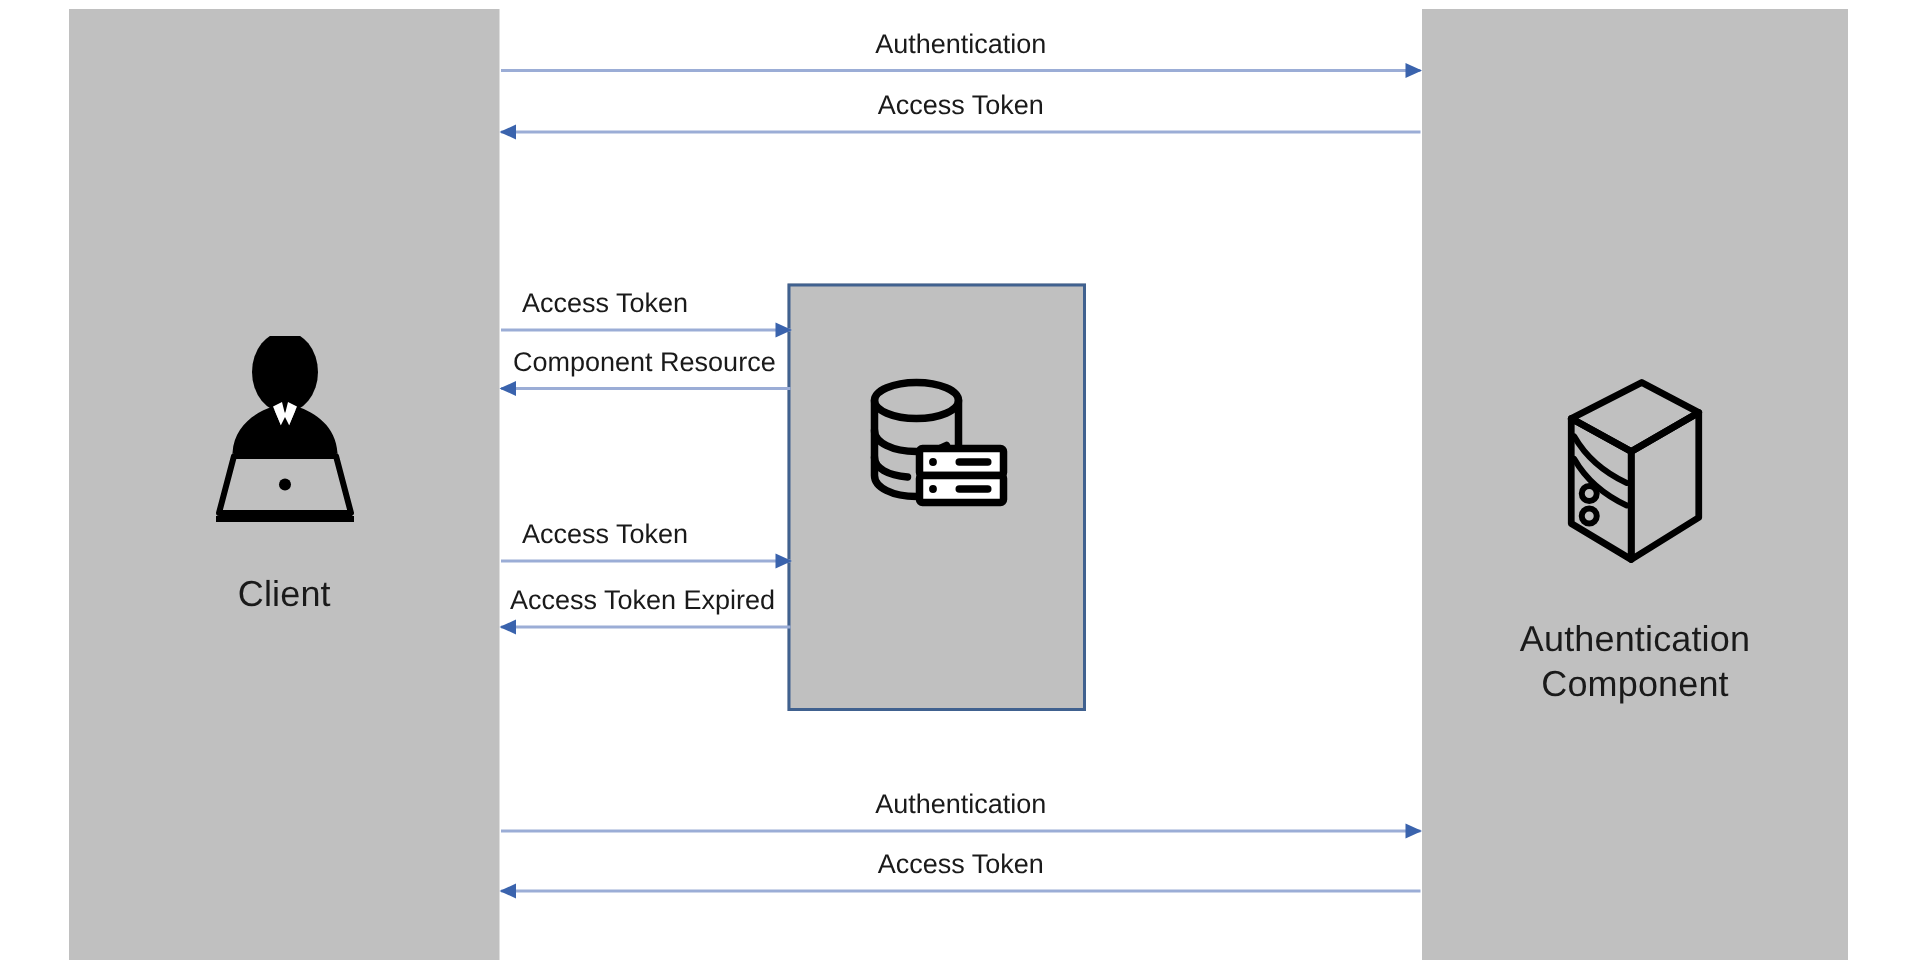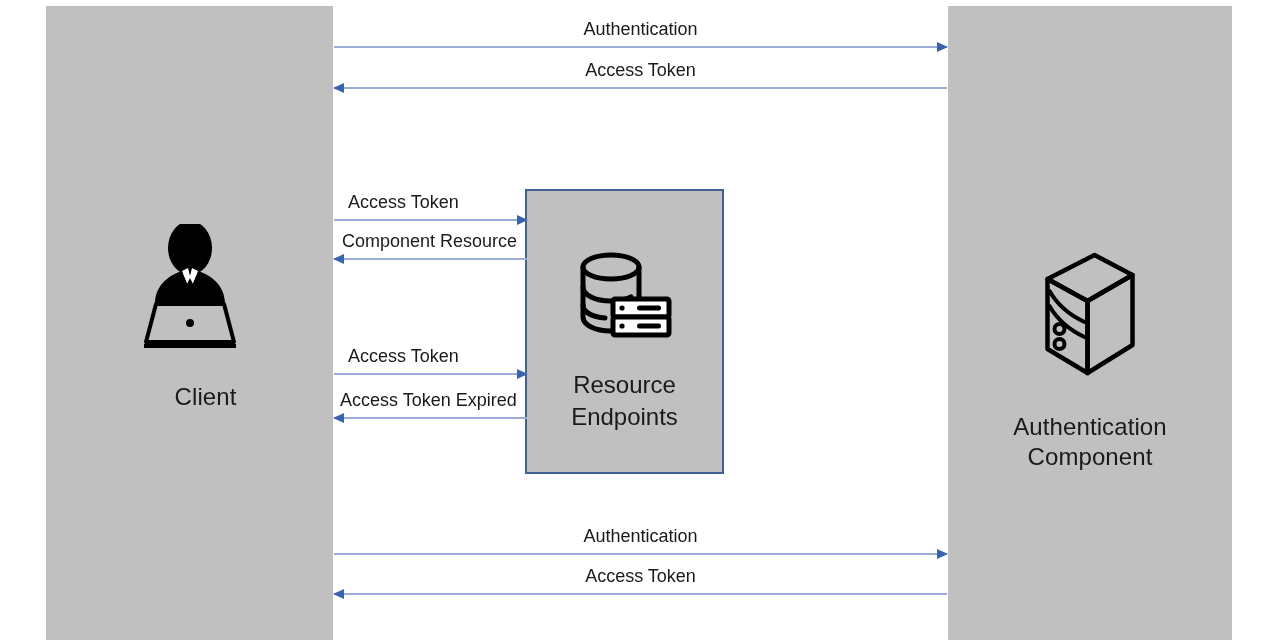--- a/index.html
+++ b/index.html
@@ -30,21 +30,21 @@
   .lane-label {
     position: absolute;
     width: 100%;
     text-align: center;
     color: #1a1a1a;
     font-size: 24px;
     line-height: 30px;
     letter-spacing: .1px;
     white-space: pre-line;
   }
-  #client-label { top: 376px; padding-left: 16px; }
+  #client-label { top: 376px; }
   #auth-label   { top: 406px; }
 
   
   .lane-icon {
     position: absolute;
     left: 50%;
     transform: translateX(-50%);
   }
   #client-icon { top: 218px; }
   #auth-icon   { top: 243px; }
@@ -187,22 +187,20 @@
           <rect x="38" y="50" width="56" height="18" rx="2"></rect>
           <rect x="38" y="68" width="56" height="18" rx="2"></rect>
         </g>
         <circle cx="47" cy="59" r="2.6" fill="#000000"></circle>
         <circle cx="47" cy="77" r="2.6" fill="#000000"></circle>
         <rect x="62" y="56.5" width="24" height="5" rx="2.5" fill="#000000"></rect>
         <rect x="62" y="74.5" width="24" height="5" rx="2.5" fill="#000000"></rect>
       </svg>
     </div>
 
-    <div id="resource-label">Resource
-Endpoints</div>
   </div>
 
   <div class="msg right center-cap" style="left:334px; top:46px; width:613px;">
     <div class="line" style="width:613px;"></div>
     <div class="head"></div>
     <div class="caption">Authentication</div>
   </div>
 
   <div class="msg left center-cap" style="left:334px; top:87px; width:613px;">
     <div class="line" style="width:613px;"></div>

